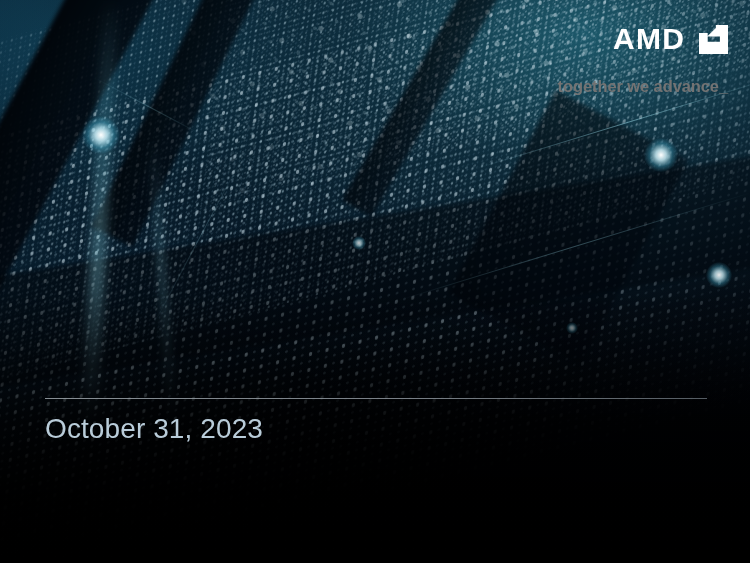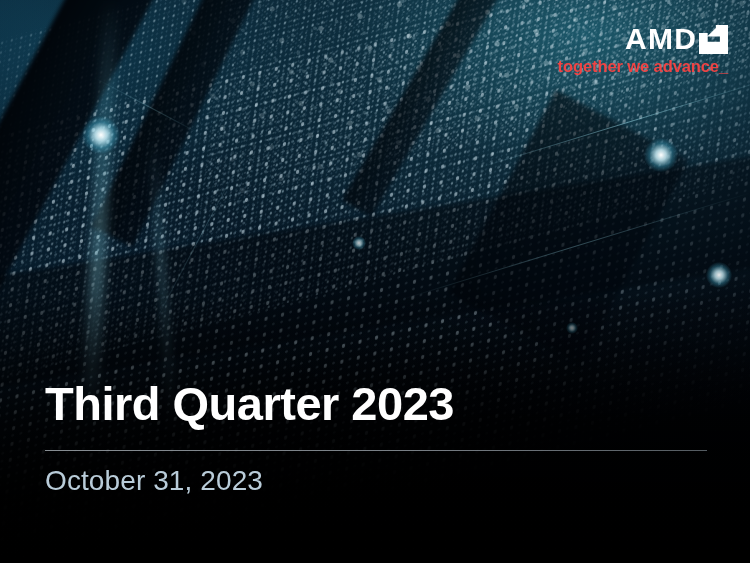--- a/index.html
+++ b/index.html
@@ -171,41 +171,41 @@
     position: absolute;
     right: 22px;
     top: 24px;
     text-align: right;
     user-select: none;
   }
   #amd-wordmark-row {
     display: flex;
     align-items: flex-start;
     justify-content: flex-end;
-    gap: 2px;
+    gap: 14px;
   }
   #amd-wordmark {
     color: #ffffff;
     font-size: 30px;
     font-weight: bold;
     letter-spacing: 1.2px;
     line-height: 1;
   }
   #amd-arrow-icon {
     width: 29px;
     height: 29px;
     display: block;
     margin-top: 1px;
   }
   #amd-tagline {
-    color: #ef4444;
+    color: #737373;
     font-size: 16.5px;
     font-weight: bold;
     letter-spacing: -0.1px;
-    margin-top: 4px;
+    margin-top: 24px;
     line-height: 1;
     white-space: nowrap;
   }
 
   #title-block {
     position: absolute;
     left: 45px;
     top: 378px;
     width: 668px;
   }
@@ -280,18 +280,17 @@
       <span id="amd-wordmark">AMD</span>
       <svg id="amd-arrow-icon" viewBox="0 0 100 100" aria-hidden="true">
         <path d="M0,0 H100 V100 H72 V40 L28,40 L58,10 L58,0 Z
                  M0,28 L30,28 L30,58 L72,58 V100 H0 Z" fill="#ffffff"></path>
       </svg>
     </div>
     <div id="amd-tagline">together we advance_</div>
   </div>
 
   <div id="title-block">
-    <h1 id="slide-title">Third Quarter 2023</h1>
     <div id="title-divider"></div>
     <div id="slide-date">October 31, 2023</div>
   </div>
 
 </div>
 
 </body></html>

